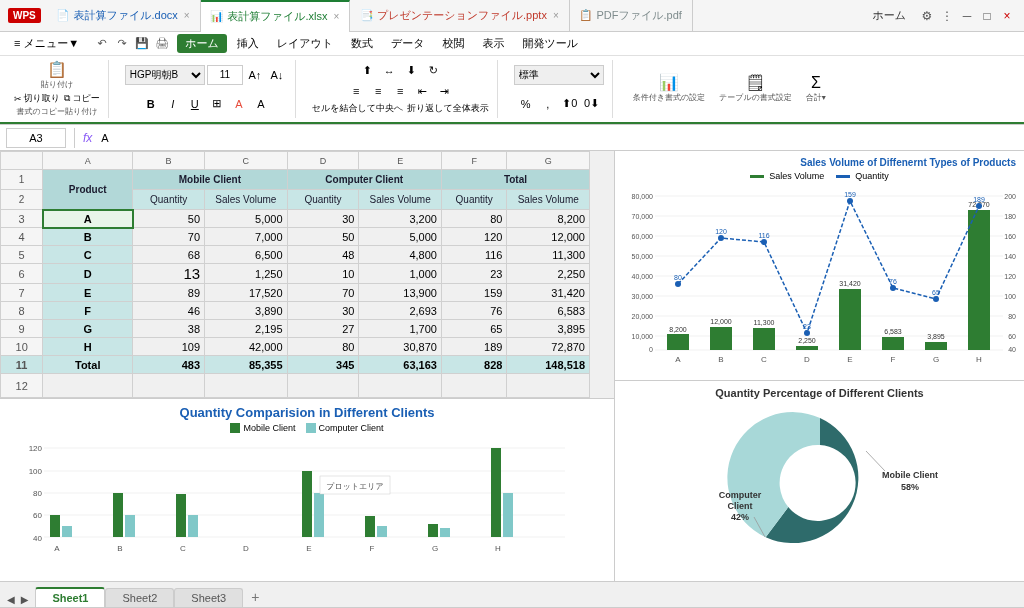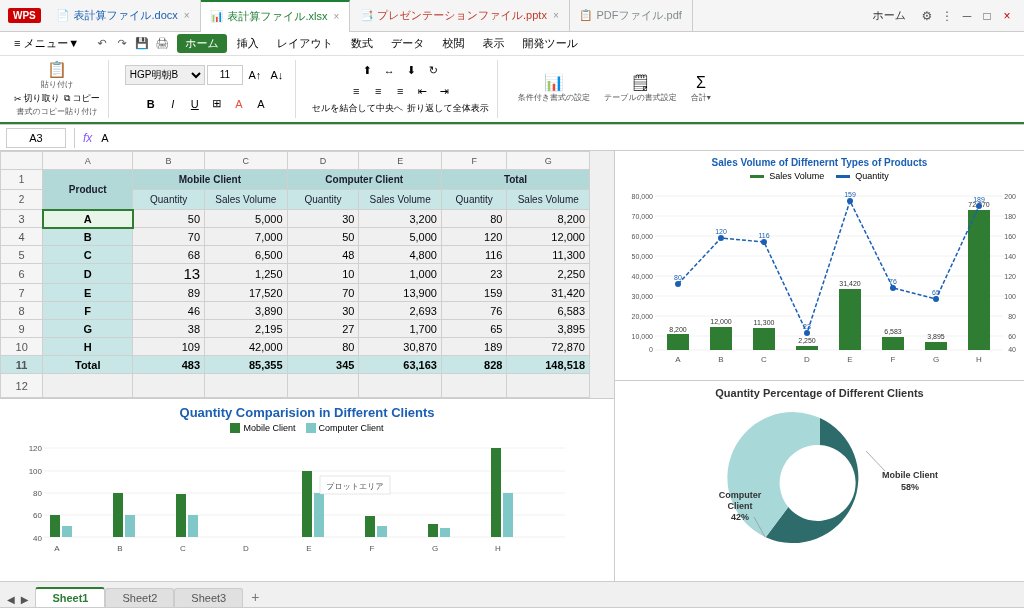--- a/index.html
+++ b/index.html
@@ -178,20 +178,33 @@
           <div class="format-btn">⇤</div>
           <div class="format-btn">⇥</div>
         </div>
         <div style="display:flex;gap:4px;font-size:9px;">
           <span style="cursor:pointer;">セルを結合して中央へ</span>
           <span style="cursor:pointer;">折り返して全体表示</span>
         </div>
       </div>
     </div>
 
+    <div class="ribbon-group">
+      <div class="ribbon-row">
+        <select style="width:90px;height:20px;font-size:10px;border:1px solid #ccc;">
+          <option>標準</option>
+        </select>
+      </div>
+      <div class="ribbon-row">
+        <div class="format-btn">%</div>
+        <div class="format-btn">,</div>
+        <div class="format-btn">⬆0</div>
+        <div class="format-btn">0⬇</div>
+      </div>
+    </div>
 
     <div class="ribbon-group">
       <div class="ribbon-row" style="gap:6px;">
         <div class="rb-btn">
           <span class="rb-icon">📊</span>
           <span class="rb-label">条件付き書式の設定</span>
         </div>
         <div class="rb-btn">
           <span class="rb-icon">🗒</span>
           <span class="rb-label">テーブルの書式設定</span>
@@ -427,21 +440,21 @@
           <rect x="310" y="40" width="70" height="18" fill="white" stroke="#ccc" stroke-width="0.5"></rect>
           <text x="345" y="53" font-size="8" fill="#555" text-anchor="middle">プロットエリア</text>
         </svg>
       </div>
     </div>
   </div>
 
   <div style="width:410px;background:white;border-left:1px solid #ccc;display:flex;flex-direction:column;">
 
     <div style="height:230px;padding:6px 8px;border-bottom:1px solid #ccc;">
-      <div style="text-align:center;font-size:10px;font-weight:bold;color:#1a5fb4;margin-bottom:3px;">Sales Volume of Diffenernt Types of Products</div>
+      <div style="text-align:right;font-size:10px;font-weight:bold;color:#1a5fb4;margin-bottom:3px;">Sales Volume of Diffenernt Types of Products</div>
       <div style="display:flex;gap:12px;justify-content:center;margin-bottom:3px;font-size:9px;">
         <div class="legend-item">
           <div style="width:14px;height:3px;background:#2e7d32;margin-right:2px;"></div>
           <span>Sales Volume</span>
         </div>
         <div class="legend-item">
           <div style="width:14px;height:3px;background:#1a5fb4;border-top:2px dashed #1a5fb4;margin-right:2px;"></div>
           <span>Quantity</span>
         </div>
       </div>

